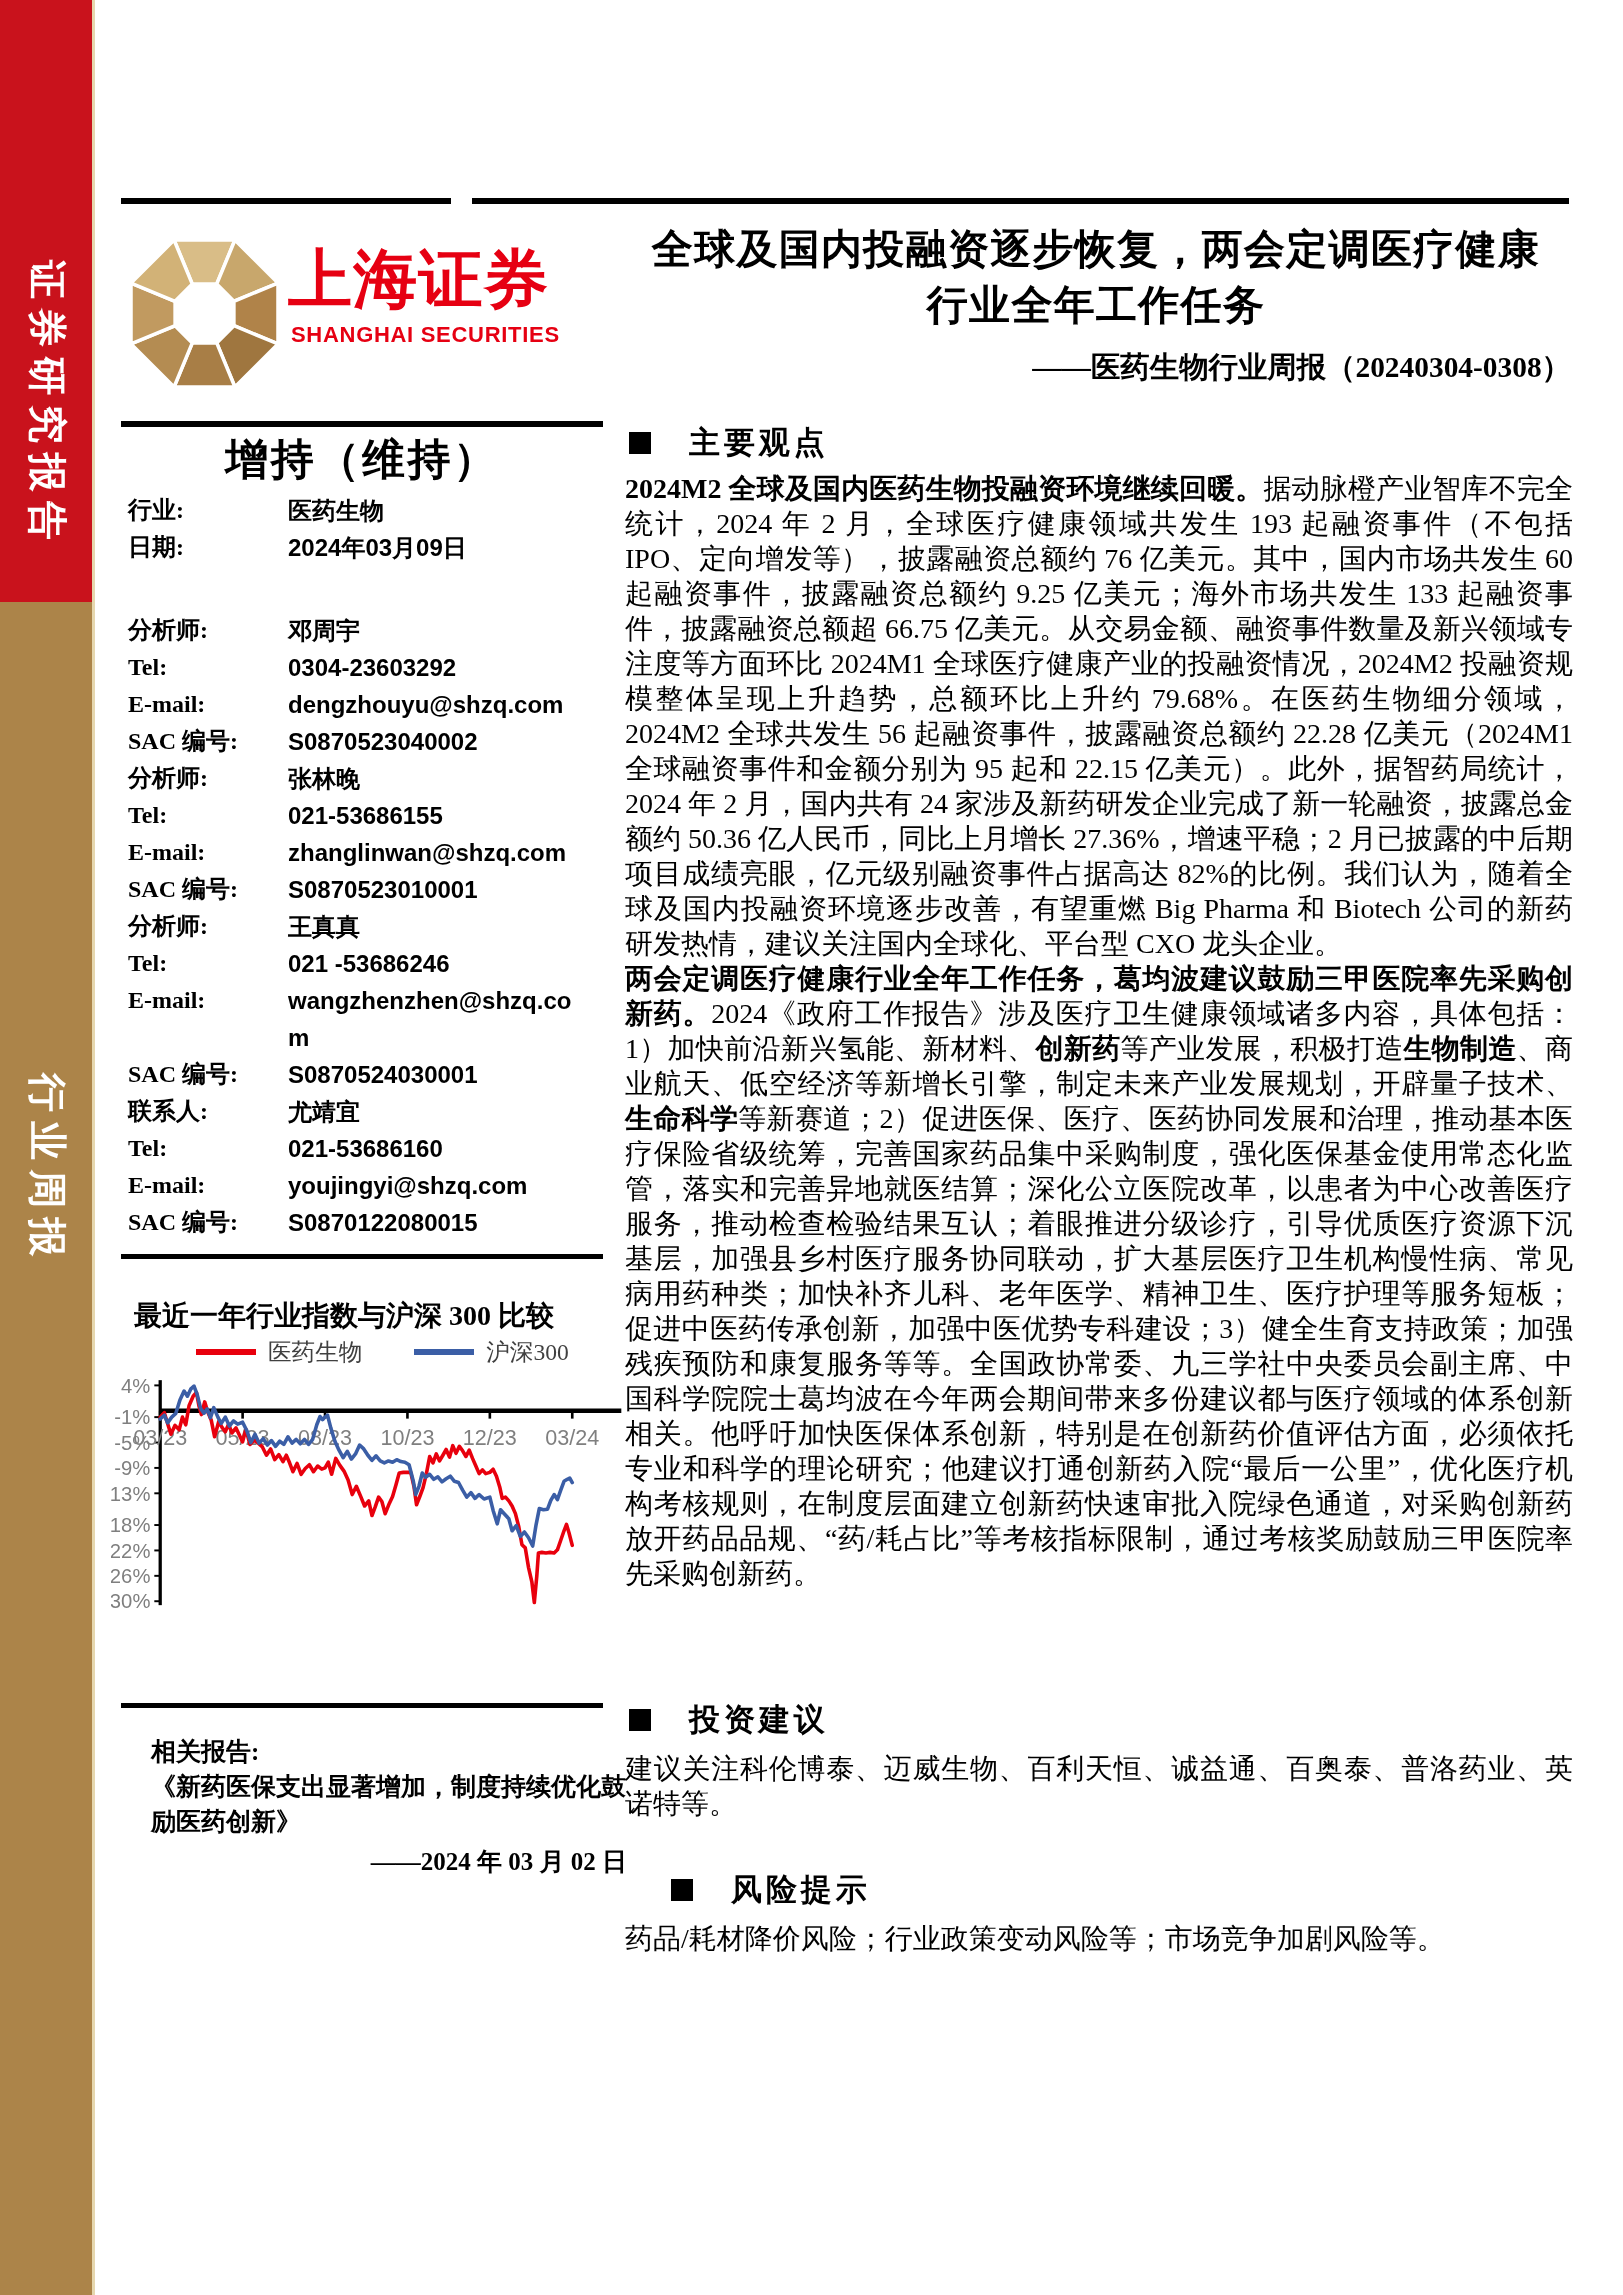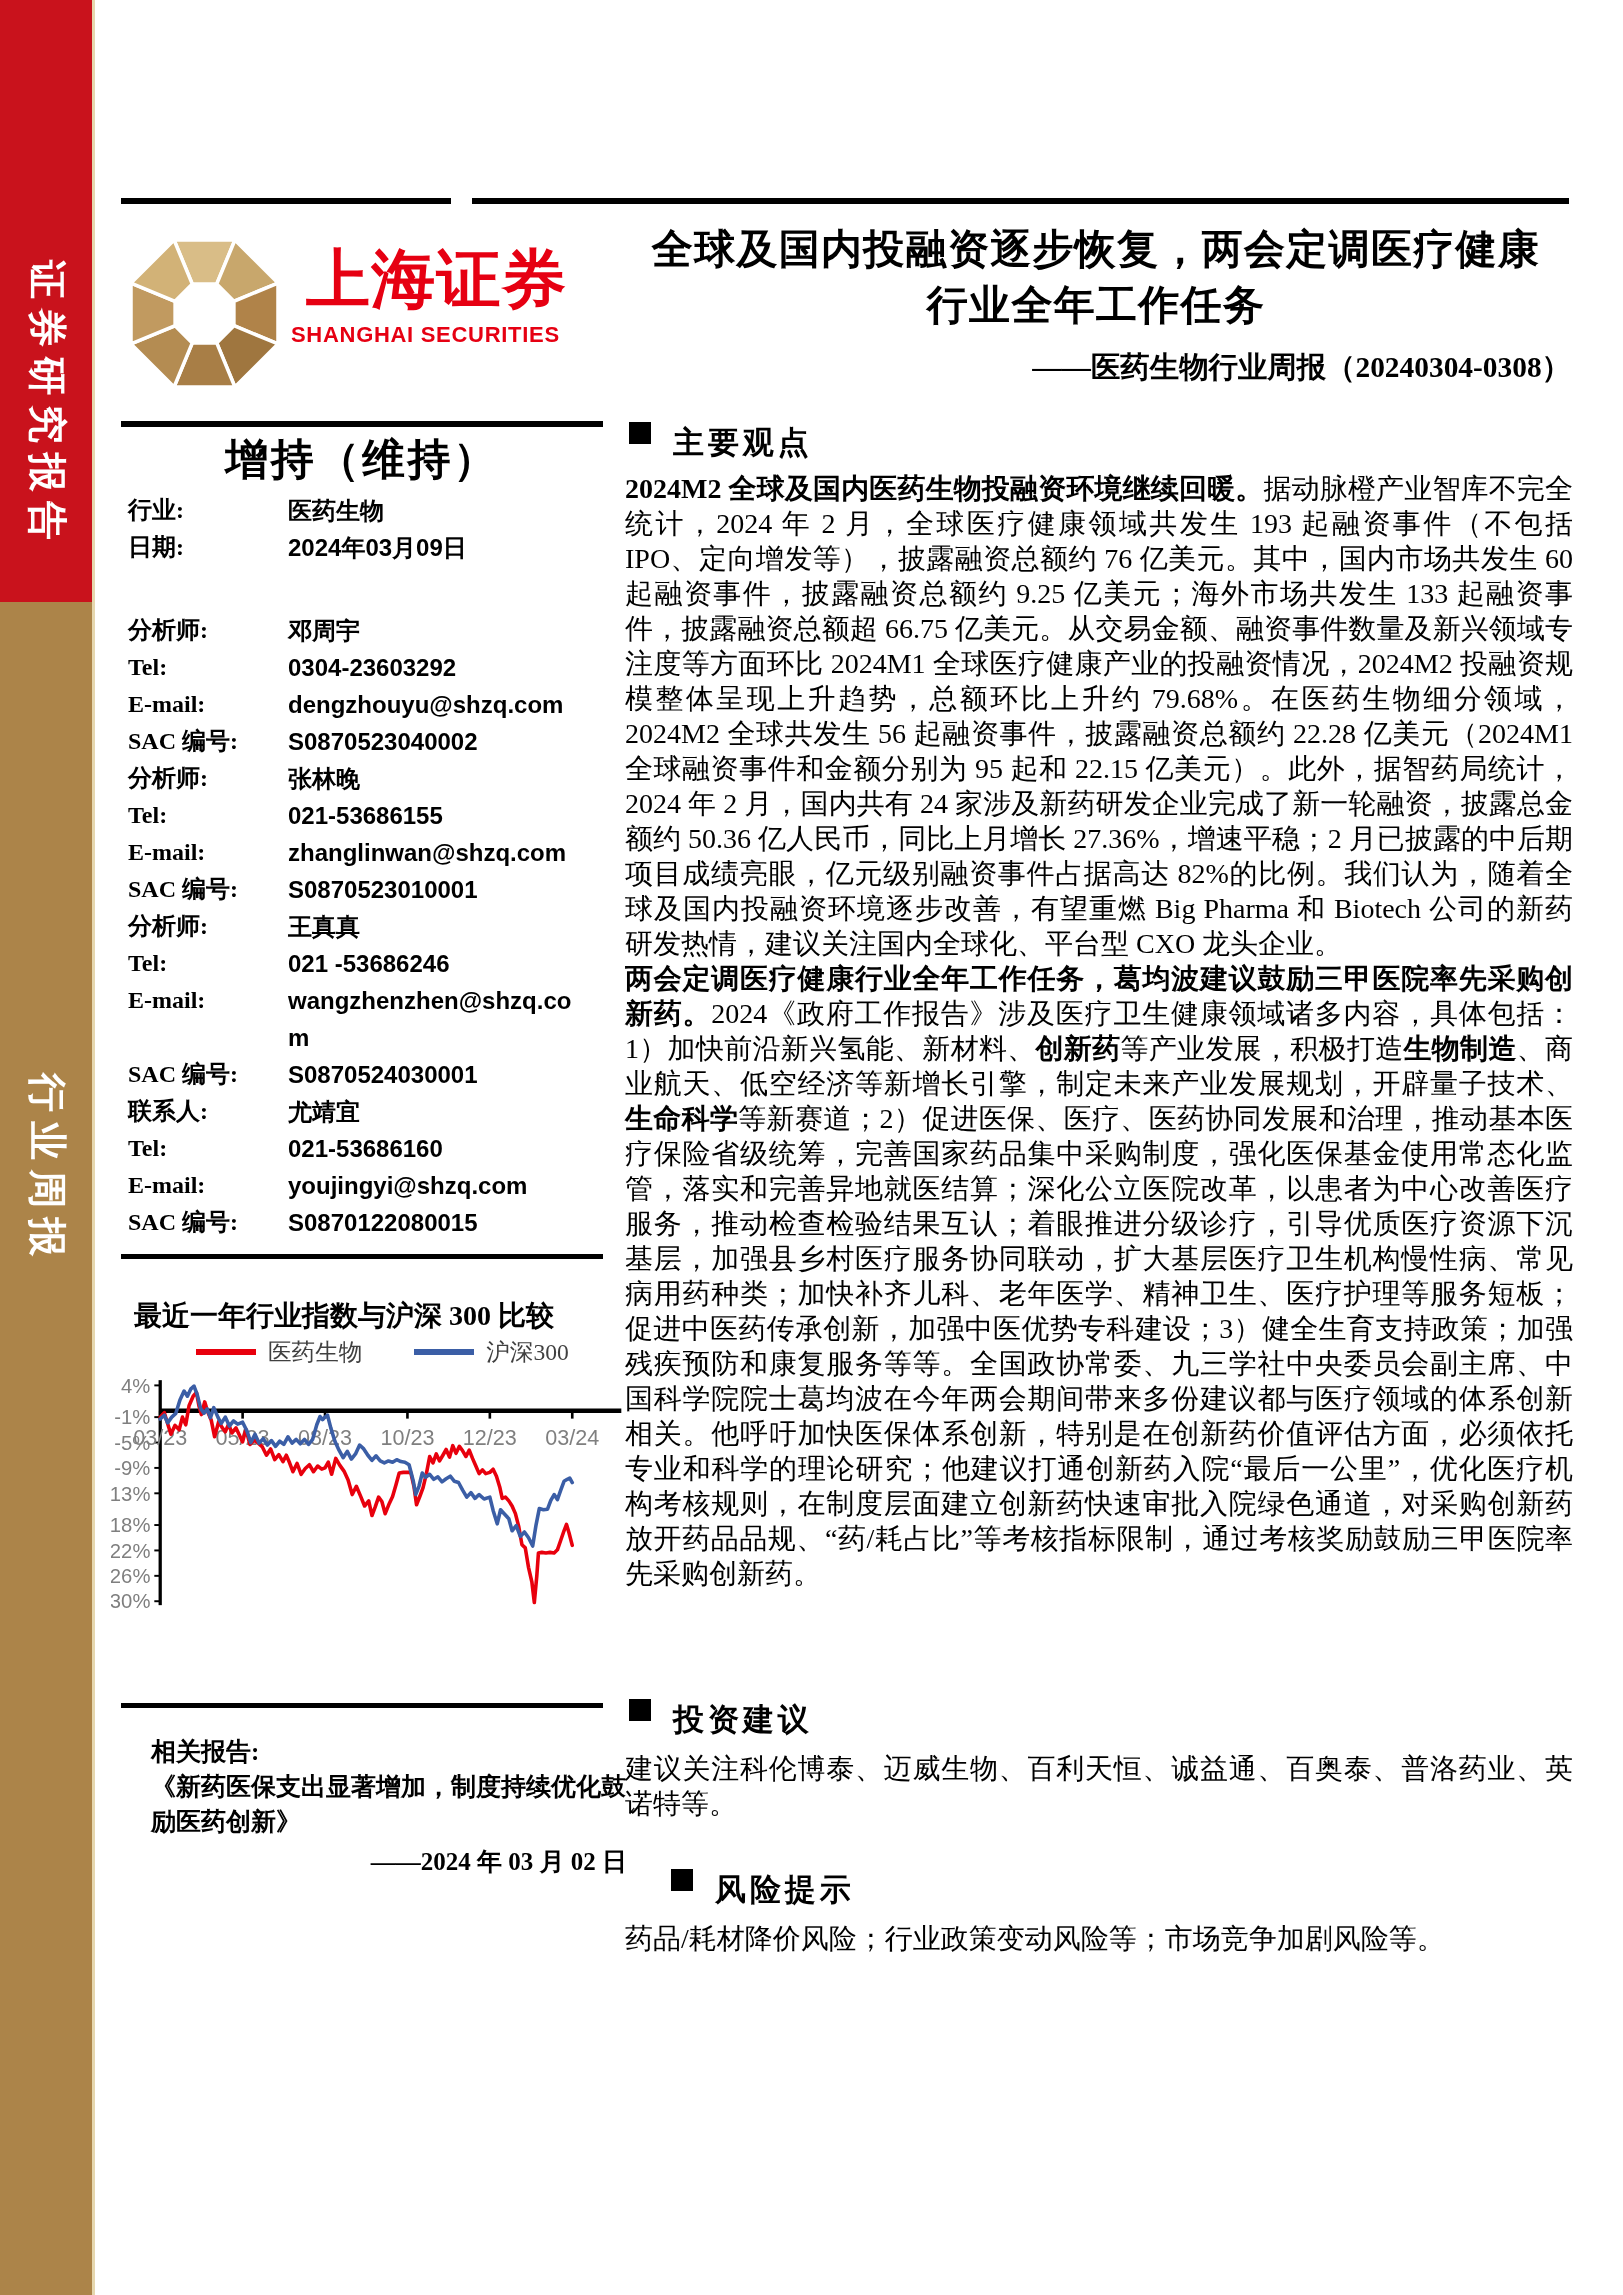--- a/index.html
+++ b/index.html
@@ -36,21 +36,21 @@
   
   .rule { position: absolute; background: #000; }
   #rule-top-left   { left: 121px; top: 198px; width: 330px;  height: 5.9px; }
   #rule-top-right  { left: 472px; top: 198px; width: 1097px; height: 5.9px; }
   #rule-mid        { left: 121px; top: 421px; width: 482px;  height: 5.9px; }
   #rule-analysts   { left: 121px; top: 1254px; width: 482px; height: 4.6px; }
   #rule-related    { left: 121px; top: 1703px; width: 482px; height: 4.6px; }
 
   
   #logo-icon { left: 131px; top: 229px; width: 147px; height: 169px; }
-  #brand-cn { left: 288px; top: 236px; font-size: 64px; font-weight: bold; color: #e60012; letter-spacing: 1.3px; margin-left: 18px; }
+  #brand-cn { left: 288px; top: 236px; font-size: 64px; font-weight: bold; color: #e60012; letter-spacing: 1.3px; }
   #brand-en { left: 291px; top: 322px; font-size: 22px; font-weight: bold; color: #e60012; letter-spacing: 0.7px; }
 
   
   #rating { left: 121px; top: 431px; width: 482px; text-align: center; font-size: 43px; font-weight: bold; letter-spacing: 2.6px; }
   #analysts { left: 128px; top: 492px; width: 478px; font-size: 24px; font-weight: bold; }
   .info-row { display: flex; align-items: flex-start; min-height: 37px; }
   .info-row.gap { margin-top: 46px; }
   .info-label { width: 160px; flex: none; }
   .info-value { width: 304px; word-break: break-all; line-height: 37px; }
   .info-label { line-height: 37px; }
@@ -65,21 +65,21 @@
   #chart-svg text { font-family: "Liberation Sans", "DejaVu Sans", sans-serif; }
 
   
   #related { left: 128px; top: 1734px; width: 476px; font-size: 25px; font-weight: bold; line-height: 35px; margin-left: 23px; }
   #related-date { text-align: right; margin-top: 5.2px; }
 
   
   #report-title { left: 641px; top: 221px; width: 910px; text-align: center; font-size: 41px; font-weight: bold; line-height: 56px; letter-spacing: 1.3px; }
   #report-subtitle { left: 625px; top: 348px; width: 946px; text-align: right; font-size: 29.4px; font-weight: bold; }
 
-  .section-head { position: absolute; display: flex; gap: 22px; }
+  .section-head { position: absolute; display: flex; align-items: center; gap: 38px; }
   .bullet { width: 22px; height: 22px; background: #000; flex: none; }
   .section-title { font-size: 31px; font-weight: bold; letter-spacing: 3.9px; }
   #head-views  { left: 629px; top: 422px; }
   #head-advice { left: 629px; top: 1699px; }
   #head-risk   { left: 629px; top: 1869px; padding-left: 42px; }
 
   .body-text { position: absolute; left: 625px; width: 948px; font-size: 28px; line-height: 35px; text-align: justify; font-family: "Liberation Serif", "DejaVu Serif", serif; }
   .body-text p { margin: 0; }
   .body-text .b { font-weight: bold; }
   #views-body  { top: 471px; }

